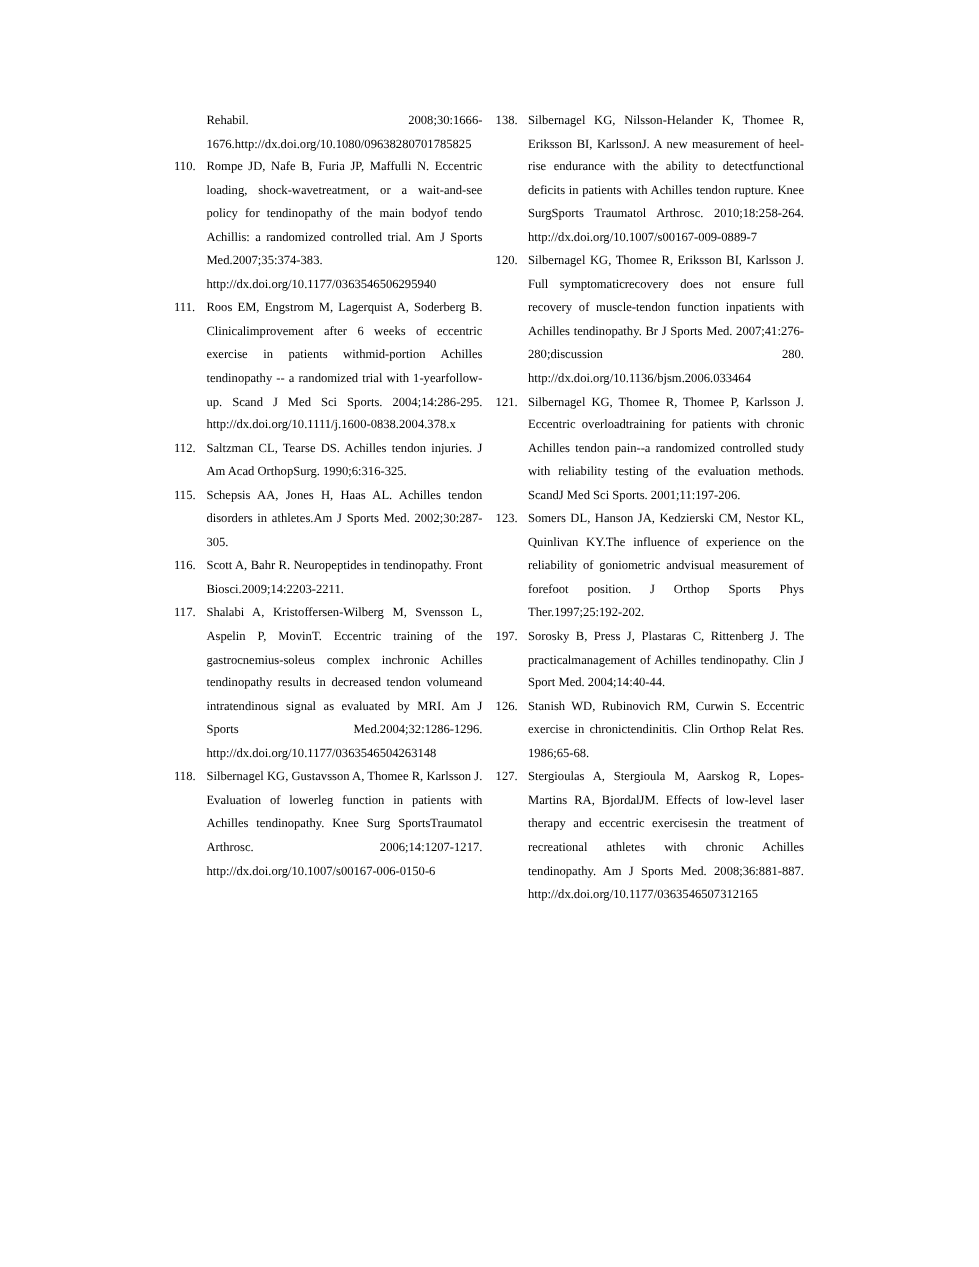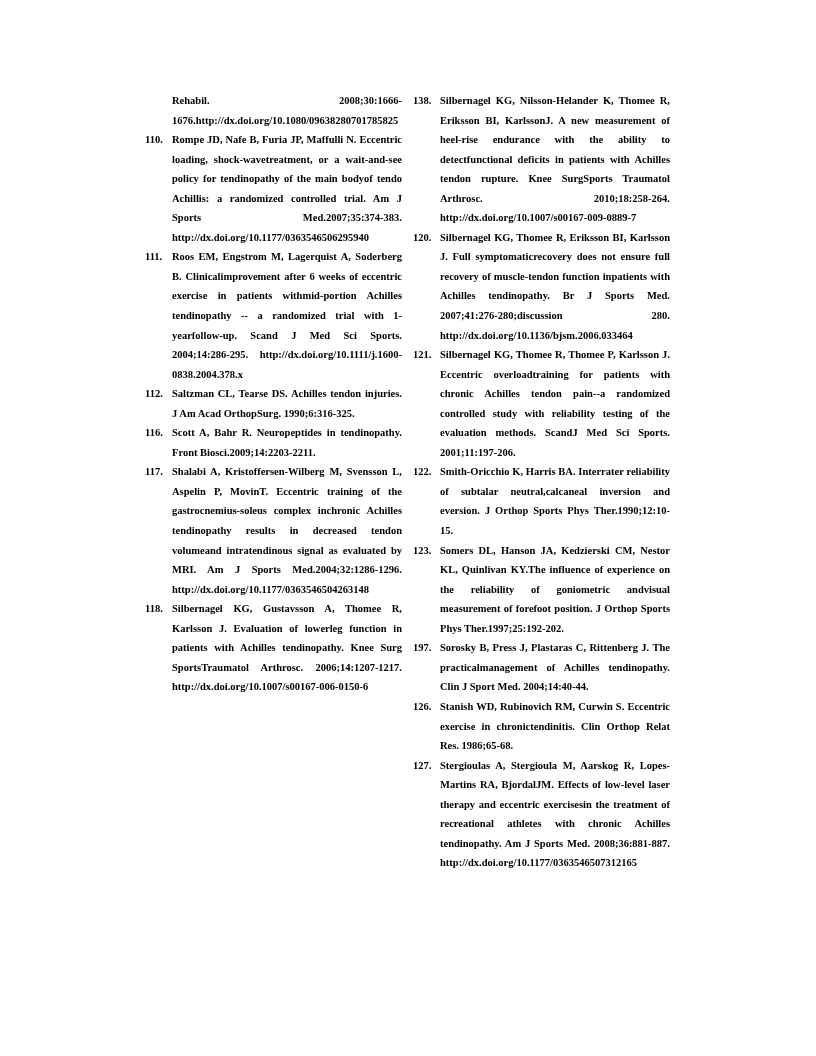--- a/index.html
+++ b/index.html
@@ -16,21 +16,20 @@
     font-size: 10.5px;
     line-height: 19.55px;
     color: #000000;
     overflow: hidden;
   }
   .refcol {
     position: absolute;
     top: 91px;
     width: 257px;
     text-align: justify;
-    font-weight: bold;
   }
   .refcol.left  { left: 145px; }
   .refcol.right { left: 413px; }
   .ref {
     position: relative;
     padding-left: 27px;
     overflow-wrap: break-word;
     word-wrap: break-word;
   }
   .ref-num {
@@ -60,20 +59,24 @@
     <span class="ref-text">Roos EM, Engstrom M, Lagerquist A, Soderberg B. Clinicalimprovement after 6 weeks of eccentric exercise in patients withmid-portion Achilles tendinopathy -- a randomized trial with 1-yearfollow-up. Scand J Med Sci Sports. 2004;14:286-295. http://dx.doi.org/10.1111/j.1600-0838.2004.378.x</span>
   </div>
 
   <div class="ref">
     <span class="ref-num">112.</span>
     <span class="ref-text">Saltzman CL, Tearse DS. Achilles tendon injuries. J Am Acad OrthopSurg. 1990;6:316-325.</span>
   </div>
 
 
 
+  <div class="ref">
+    <span class="ref-num">115.</span>
+    <span class="ref-text">Schepsis AA, Jones H, Haas AL. Achilles tendon disorders in athletes.Am J Sports Med. 2002;30:287-305.</span>
+  </div>
 
   <div class="ref">
     <span class="ref-num">116.</span>
     <span class="ref-text">Scott A, Bahr R. Neuropeptides in tendinopathy. Front Biosci.2009;14:2203-2211.</span>
   </div>
 
   <div class="ref">
     <span class="ref-num">117.</span>
     <span class="ref-text">Shalabi A, Kristoffersen-Wilberg M, Svensson L, Aspelin P, MovinT. Eccentric training of the gastrocnemius-soleus complex inchronic Achilles tendinopathy results in decreased tendon volumeand intratendinous signal as evaluated by MRI. Am J Sports Med.2004;32:1286-1296. http://dx.doi.org/10.1177/0363546504263148</span>
   </div>
@@ -92,24 +95,20 @@
   <div class="ref">
     <span class="ref-num">120.</span>
     <span class="ref-text">Silbernagel KG, Thomee R, Eriksson BI, Karlsson J. Full symptomaticrecovery does not ensure full recovery of muscle-tendon function inpatients with Achilles tendinopathy. Br J Sports Med. 2007;41:276-280;discussion 280. http://dx.doi.org/10.1136/bjsm.2006.033464</span>
   </div>
 
   <div class="ref">
     <span class="ref-num">121.</span>
     <span class="ref-text">Silbernagel KG, Thomee R, Thomee P, Karlsson J. Eccentric overloadtraining for patients with chronic Achilles tendon pain--a randomized controlled study with reliability testing of the evaluation methods. ScandJ Med Sci Sports. 2001;11:197-206.</span>
   </div>
 
-  <div class="ref">
-    <span class="ref-num">122.</span>
-    <span class="ref-text">Smith-Oricchio K, Harris BA. Interrater reliability of subtalar neutral,calcaneal inversion and eversion. J Orthop Sports Phys Ther.1990;12:10-15.</span>
-  </div>
 
   <div class="ref">
     <span class="ref-num">123.</span>
     <span class="ref-text">Somers DL, Hanson JA, Kedzierski CM, Nestor KL, Quinlivan KY.The influence of experience on the reliability of goniometric andvisual measurement of forefoot position. J Orthop Sports Phys Ther.1997;25:192-202.</span>
   </div>
 
   <div class="ref">
     <span class="ref-num">197.</span>
     <span class="ref-text">Sorosky B, Press J, Plastaras C, Rittenberg J. The practicalmanagement of Achilles tendinopathy. Clin J Sport Med. 2004;14:40-44.</span>
   </div>

